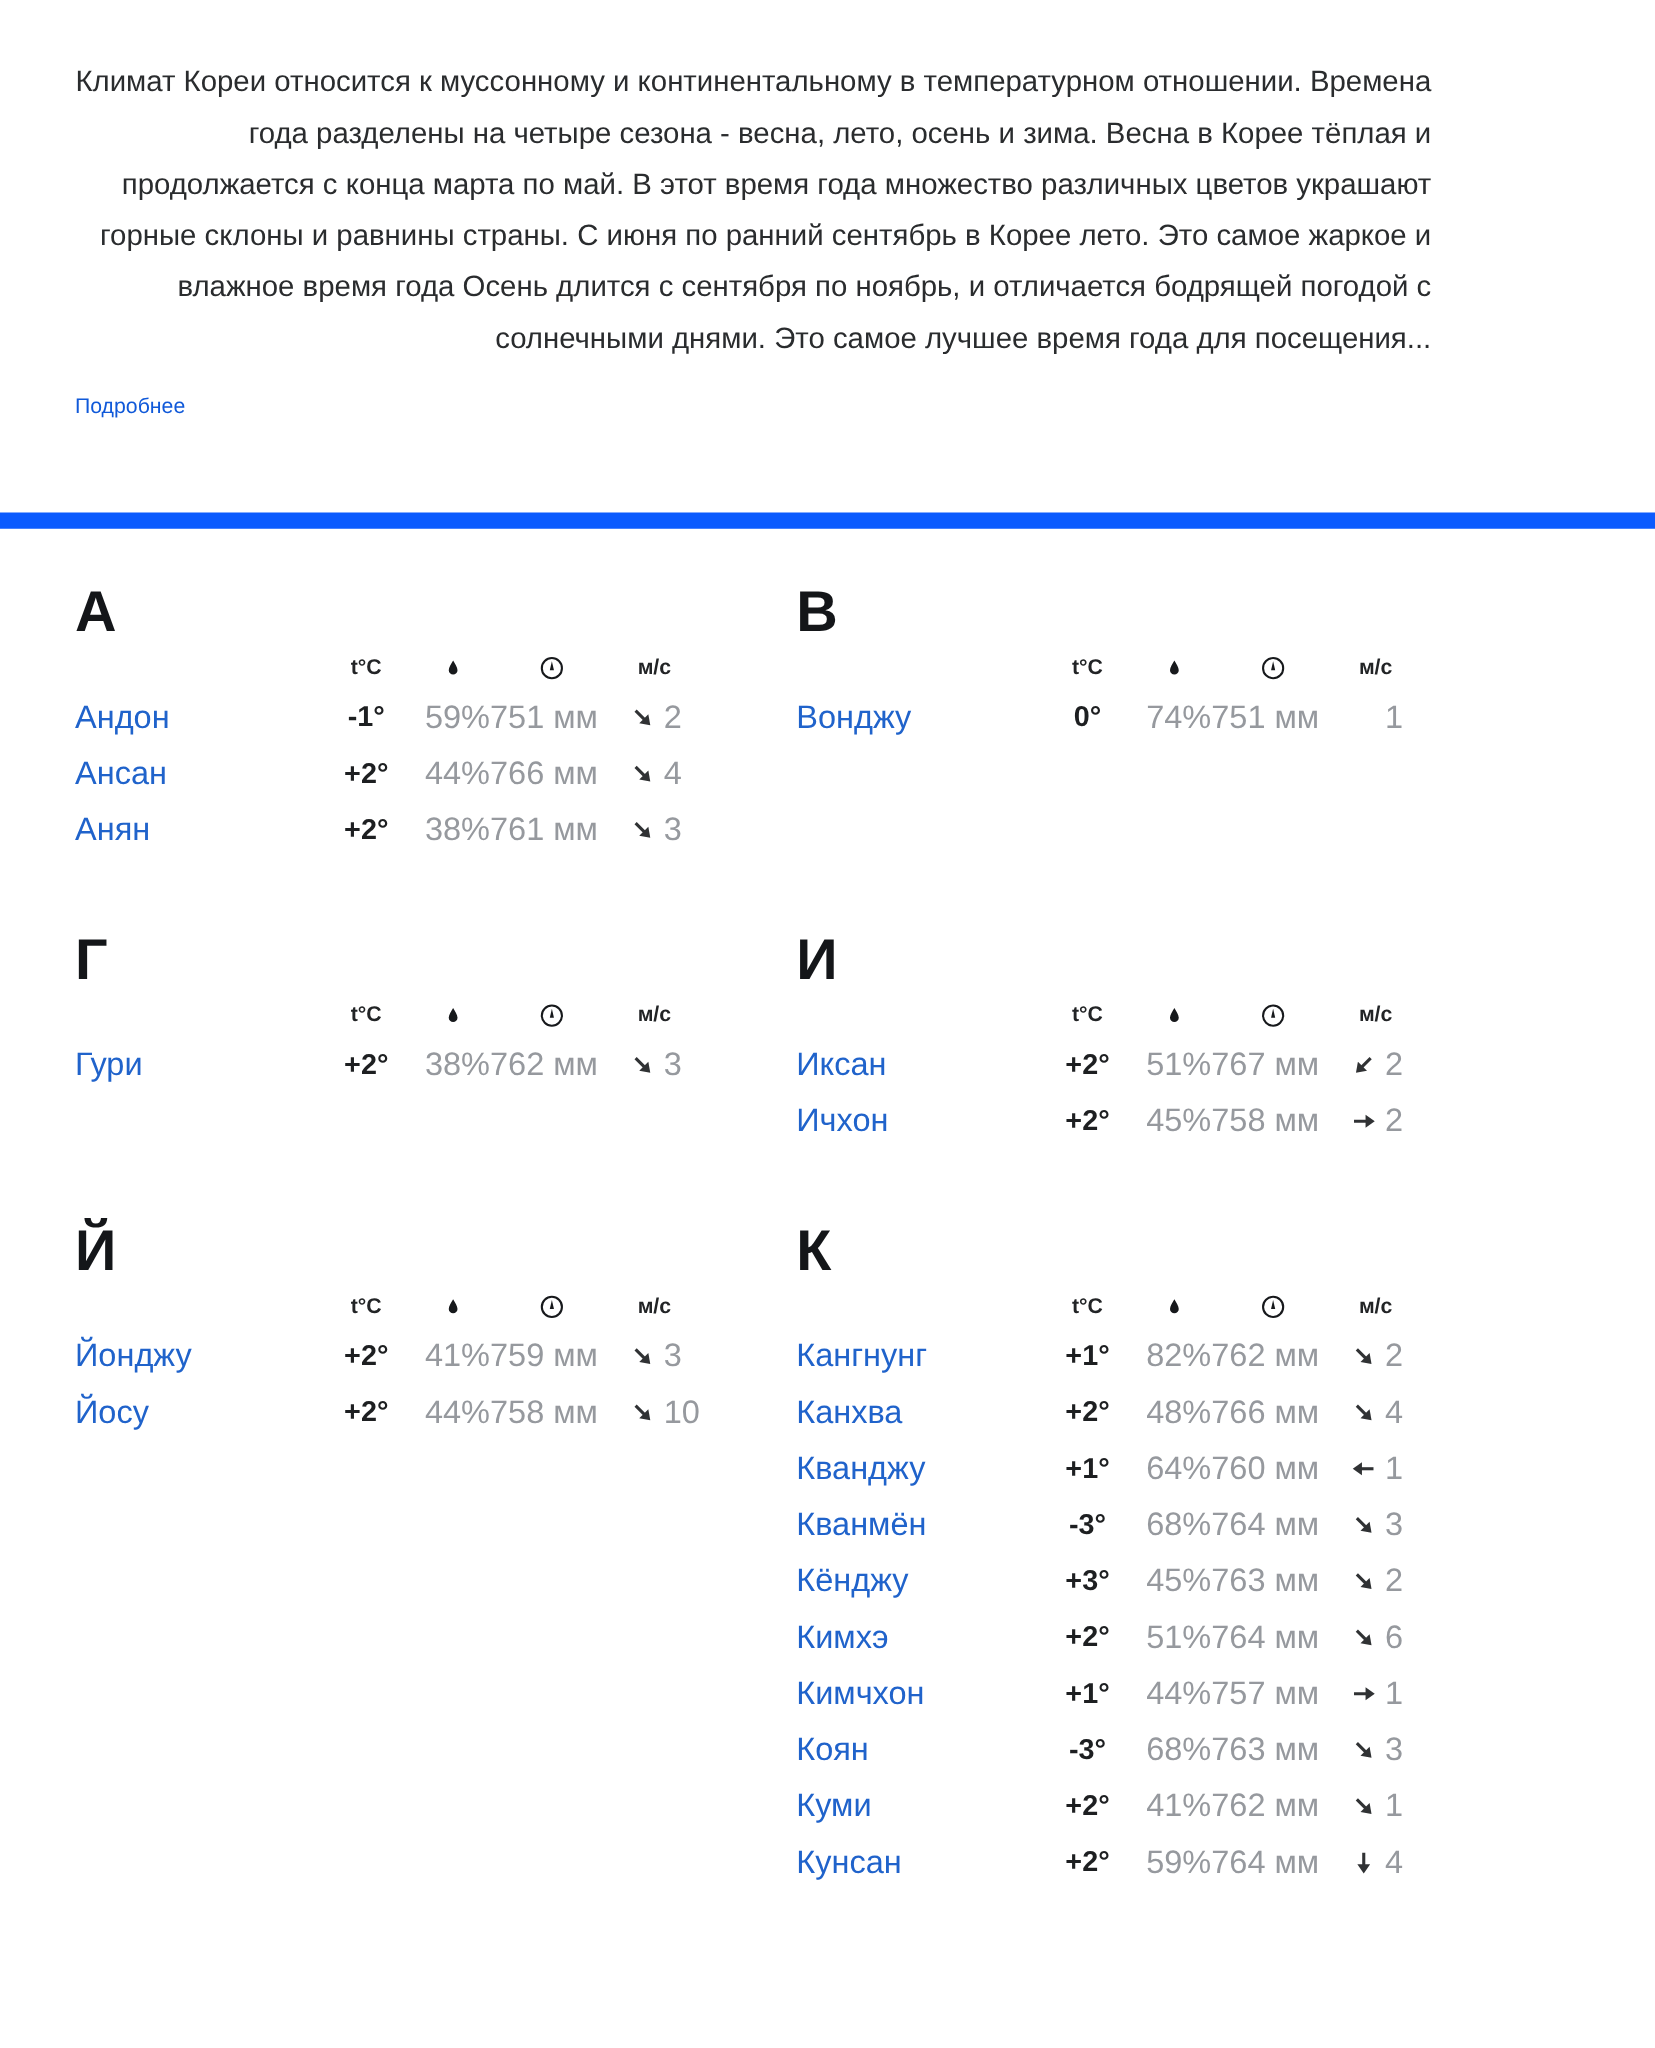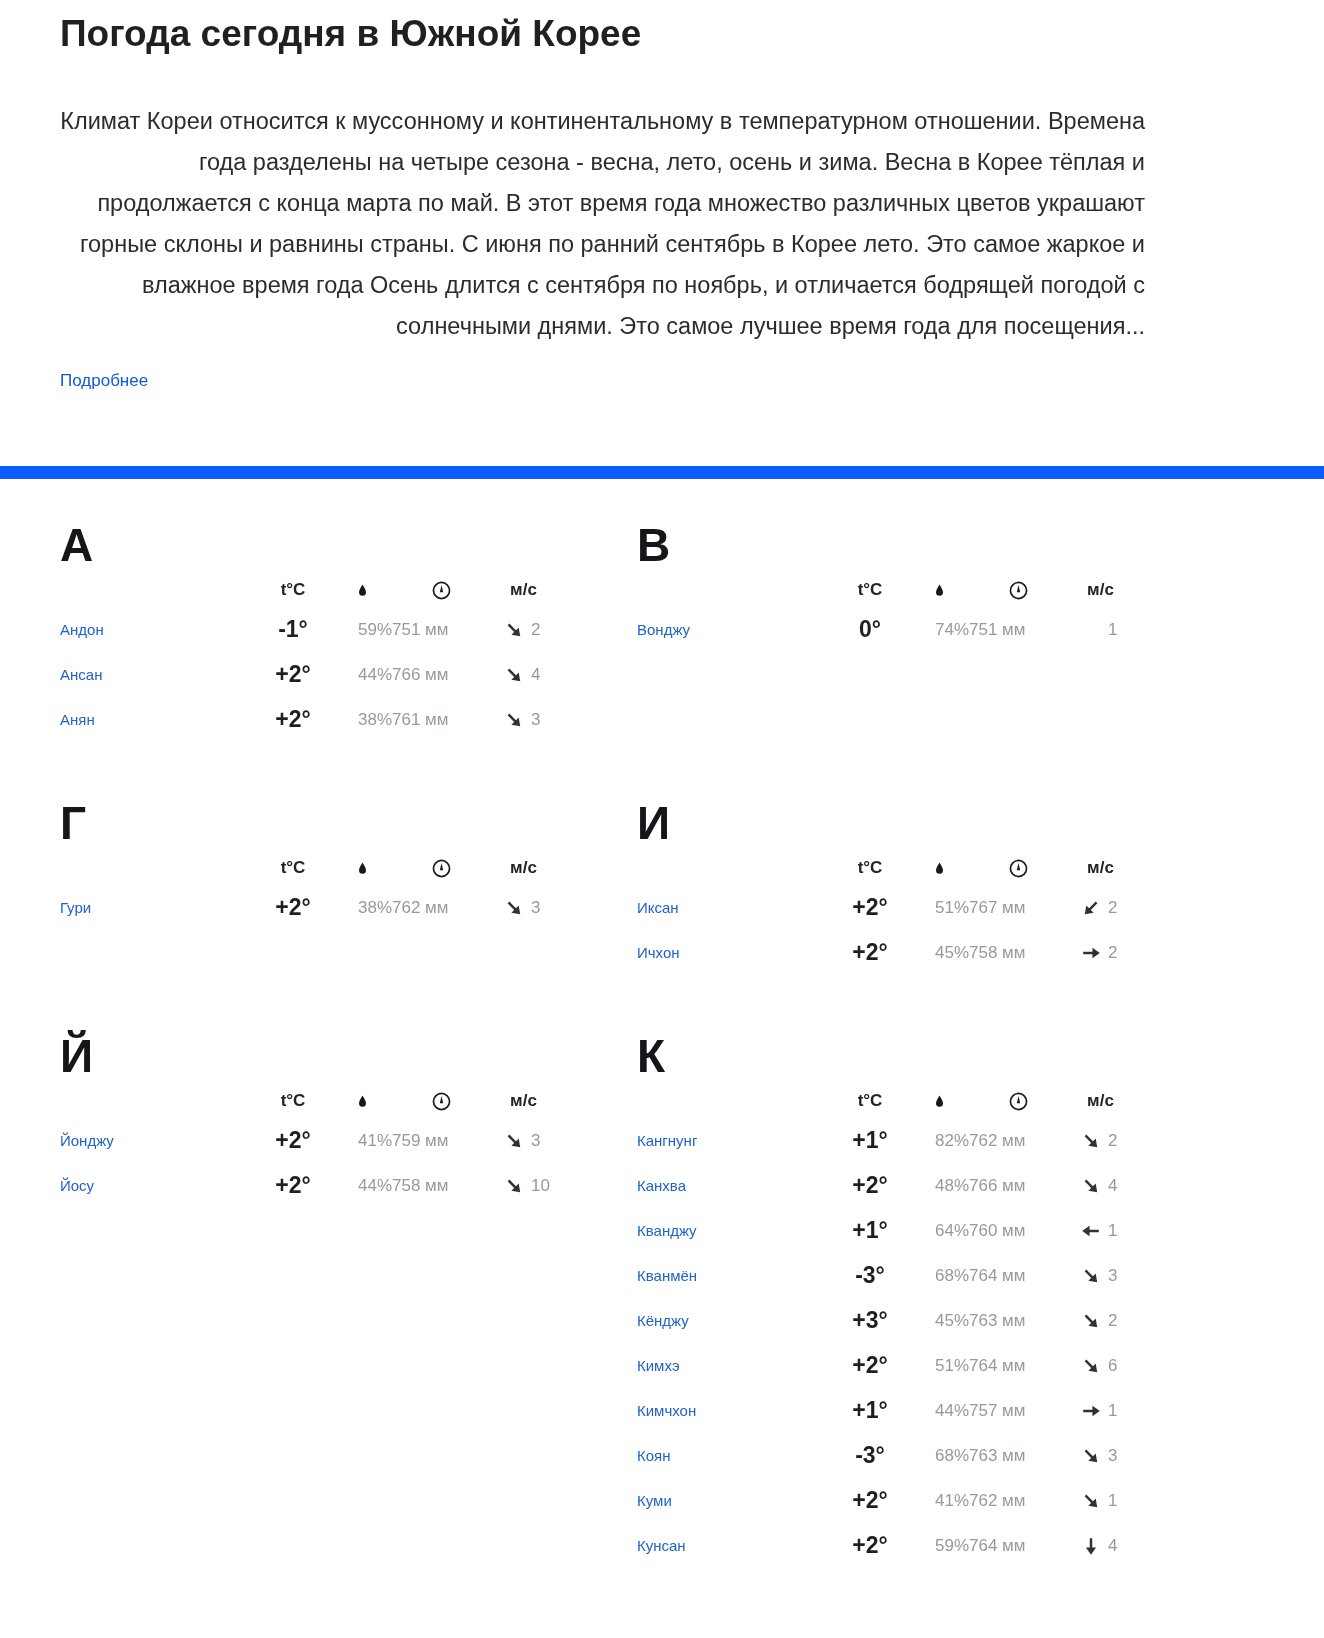--- a/index.html
+++ b/index.html
@@ -85,50 +85,49 @@
     font-size:17px;
     font-weight:700;
     color:#222426;
   }
   .thead .hum,.thead .press,.thead .wind{
     text-align:center;
     display:flex;align-items:center;justify-content:center;
     padding-left:0;
   }
   .city-link{
-    font-size:15px;
+    font-size:26px;
     color:var(--link-city);
     text-decoration:none;
     cursor:pointer;
     white-space:nowrap;
   }
   .val-temp{
     font-size:23px;
     font-weight:700;
     color:#1d1f21;
   }
   .val-gray{
-    font-size:17px;
+    font-size:26px;
     color:var(--gray);
     white-space:nowrap;
   }
   .arrow-slot{
     width:22px;height:22px;
     display:inline-flex;align-items:center;justify-content:center;
     margin-right:6px;
   }
   .arrow-slot svg{display:block;}
   .icon-droplet svg,.icon-gauge svg{display:block;}
   .page-bottom-spacer{height:24px;}
 </style>
 </head>
 <body>
 
 <div class="content">
-  <h1 class="page-title">Погода сегодня в Южной Корее</h1>
   <p class="intro">Климат Кореи относится к муссонному и континентальному в температурном отношении. Времена года разделены на четыре сезона - весна, лето, осень и зима. Весна в Корее тёплая и продолжается с конца марта по май. В этот время года множество различных цветов украшают горные склоны и равнины страны. С июня по ранний сентябрь в Корее лето. Это самое жаркое и влажное время года Осень длится с сентября по ноябрь, и отличается бодрящей погодой с солнечными днями. Это самое лучшее время года для посещения...</p>
   <a class="more" href="#">Подробнее</a>
 </div>
 
 <div class="divider"></div>
 
 <div class="sections">
   <section class="section">
     <h2 class="letter">А</h2>
     <div class="table">

